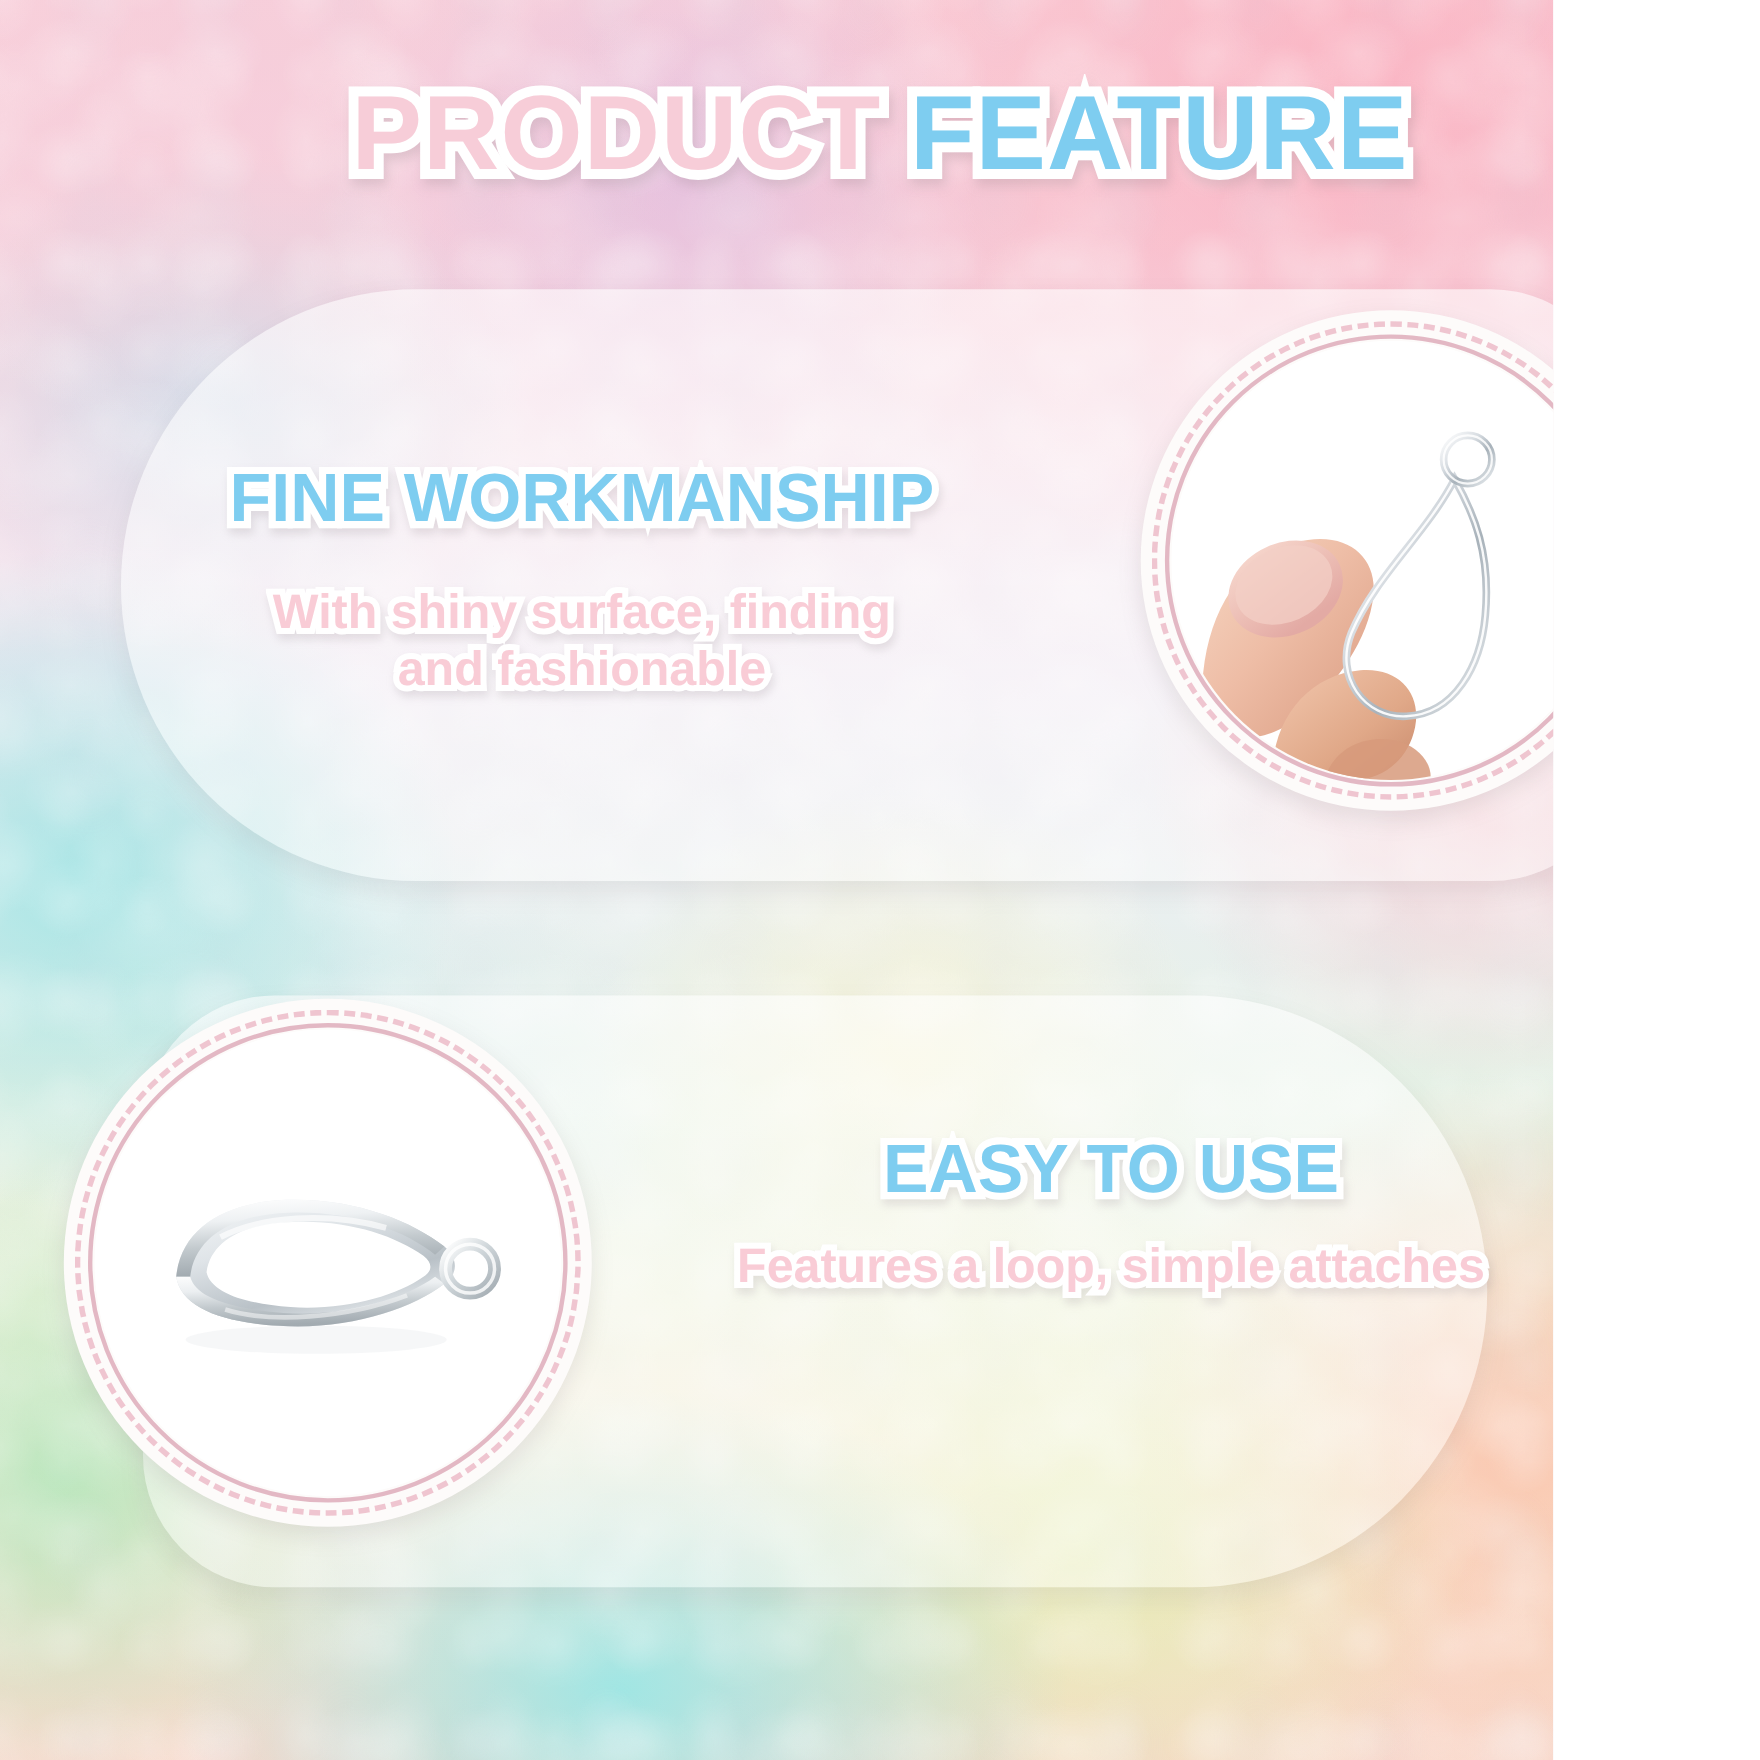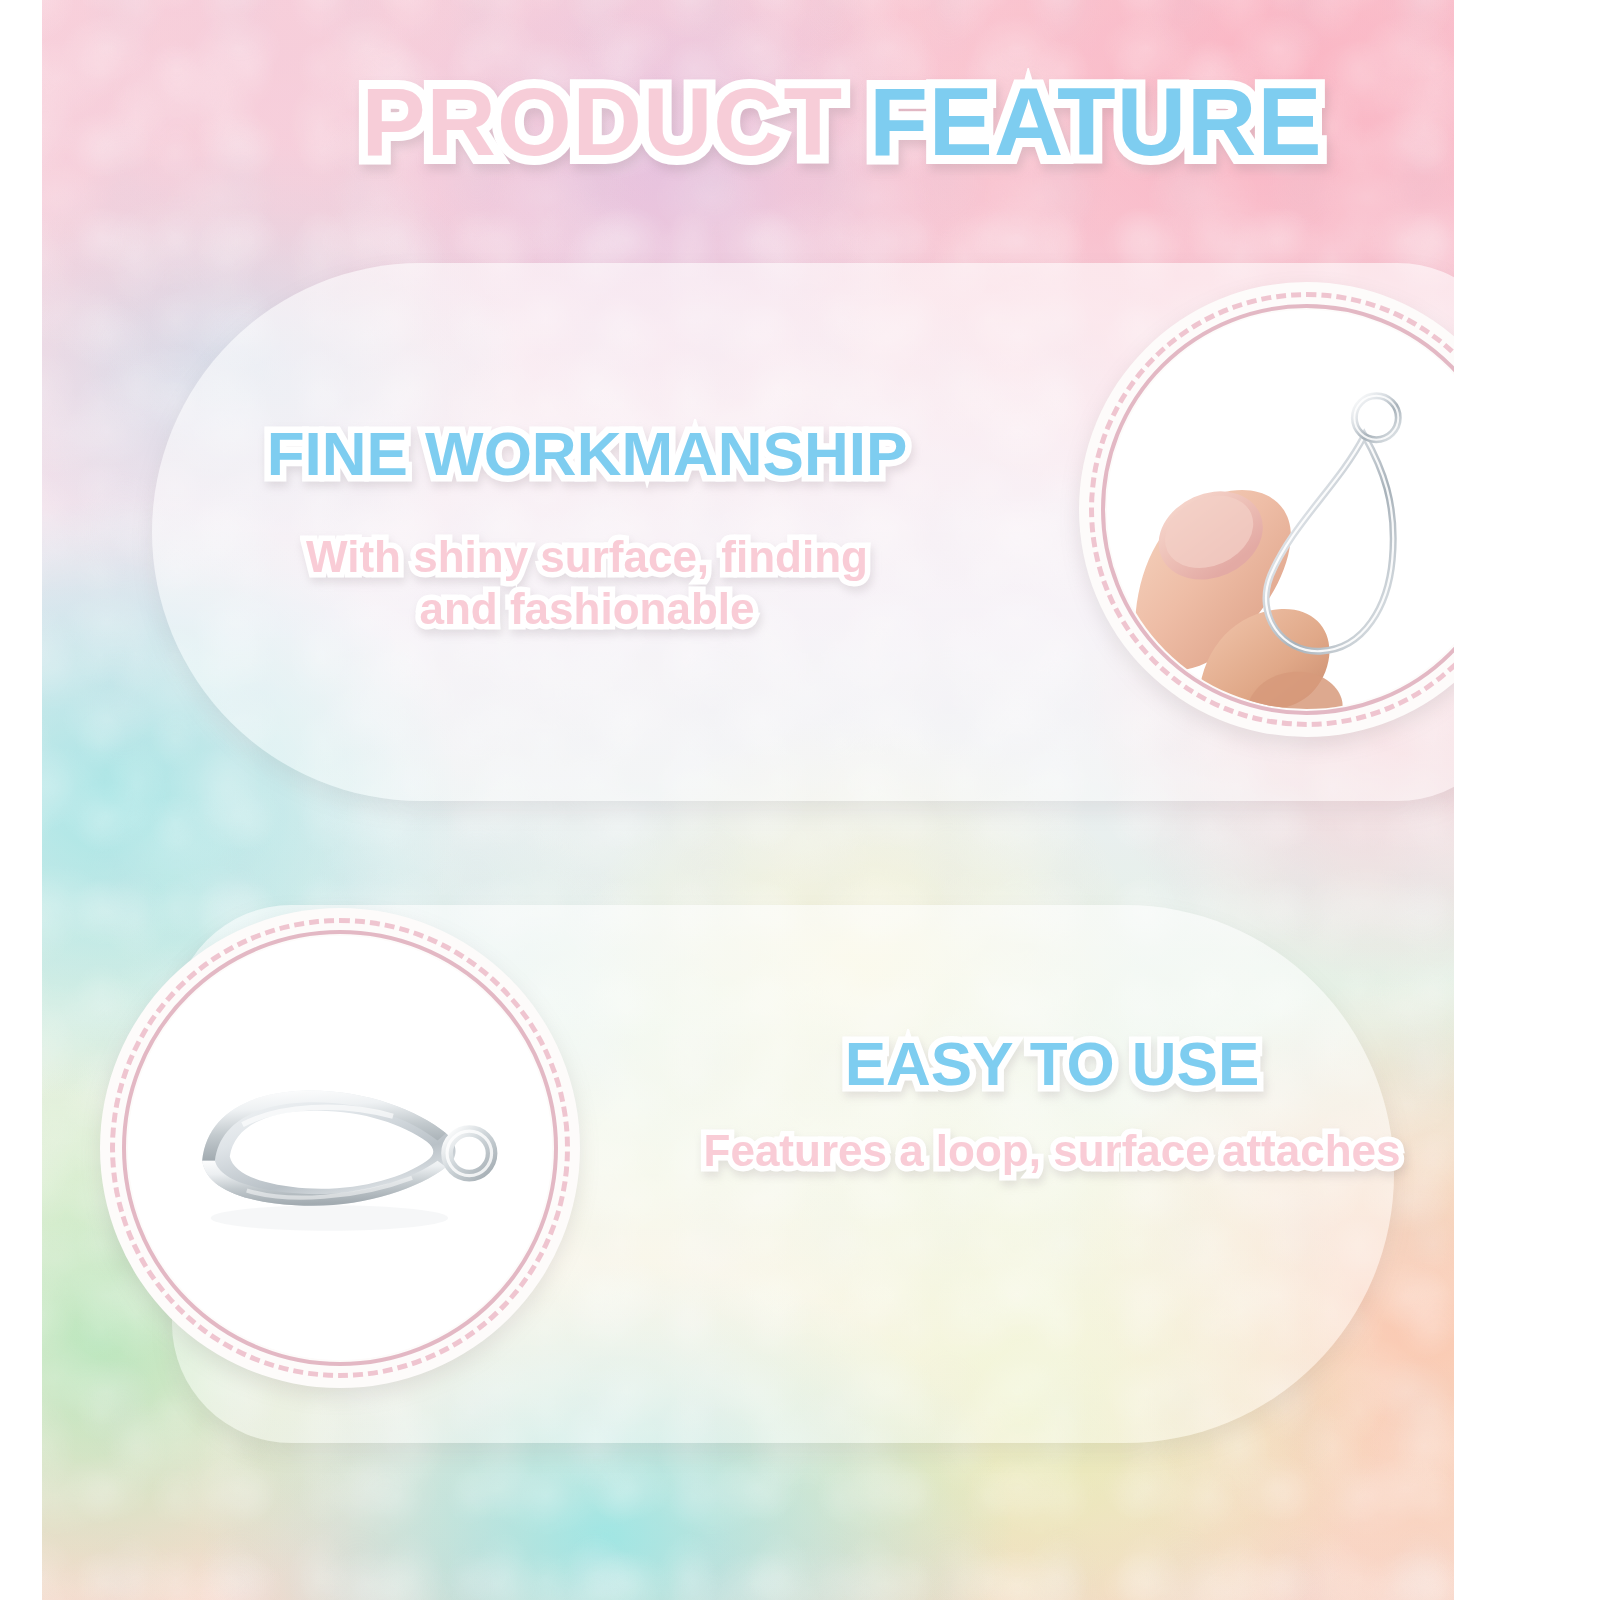--- a/index.html
+++ b/index.html
@@ -9,21 +9,20 @@
     overflow:hidden;
     font-family:"Liberation Sans", sans-serif;
   }
 
   
   #stage {
     position:relative;
     width:1412px; height:1600px;
     background:#f6eef2;
     overflow:hidden;
-    margin-left:42px;
   }
   .bg-layer { position:absolute; inset:0; }
 
   
   #bg-base {
     background:
       linear-gradient(180deg,
         rgba(248,196,208,0.95) 0%,
         rgba(244,186,203,0.85) 14%,
         rgba(238,195,214,0.70) 26%,
@@ -149,21 +148,21 @@
   }
   .subtext {
     font-size:44px; font-weight:bold; line-height:1.18;
     color:#f9ccd6;
     -webkit-text-stroke:11px #ffffff;
     paint-order: stroke fill;
     filter: drop-shadow(2px 5px 4px rgba(150,135,145,0.22));
   }
 
   #text-top {
-    position:absolute; left:150px; top:418px; width:790px;
+    position:absolute; left:134px; top:418px; width:790px;
     text-align:center;
   }
   #text-top .headline { margin-bottom:42px; }
 
   #text-bottom {
     position:absolute; left:560px; top:1028px; width:900px;
     text-align:center;
   }
   #text-bottom .headline { margin-bottom:26px; }
 </style>
@@ -293,17 +292,17 @@
         <circle cx="322" cy="205" r="21" fill="none" stroke="#ffffff" stroke-width="3" opacity="0.8"></circle>
 
         <ellipse cx="190" cy="266" rx="112" ry="12" fill="#b9bdc2" opacity="0.12"></ellipse>
       </svg>
     </div>
   </div>
 
   <div id="text-bottom">
     <div class="headline">EASY TO USE</div>
     <div class="subtext">
-      <div>Features a loop, surface attaches</div>
+      <div>Features a loop, simple attaches</div>
     </div>
   </div>
 
 </div>
 
 </body></html>

